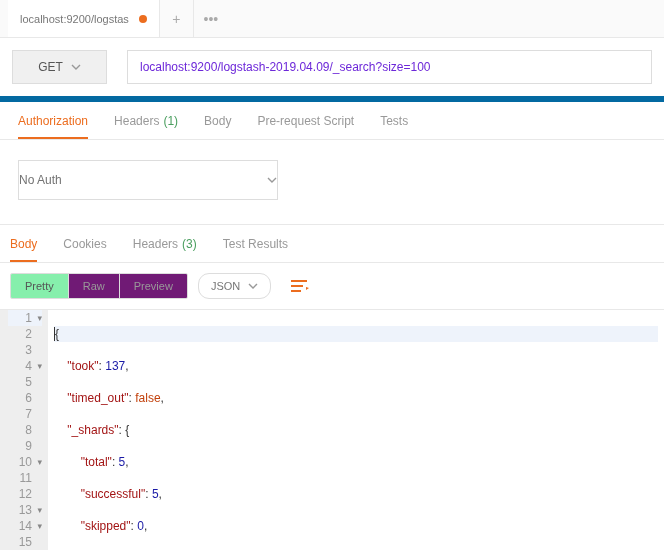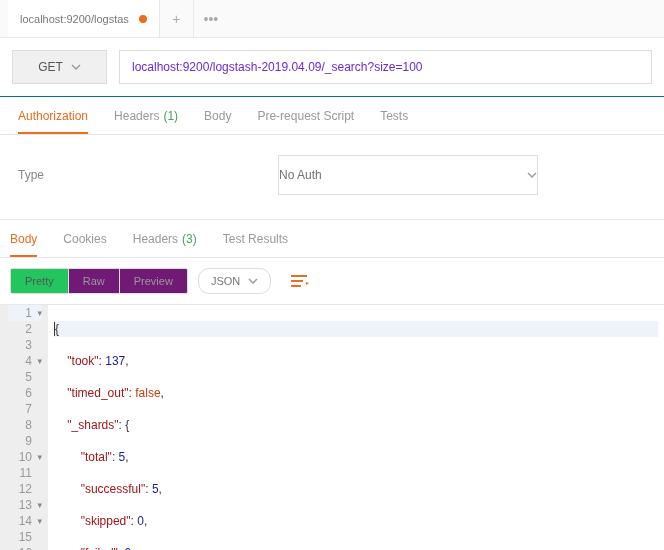--- a/index.html
+++ b/index.html
@@ -5,42 +5,42 @@
 * { margin: 0; padding: 0; box-sizing: border-box; font-family: -apple-system, BlinkMacSystemFont, "Segoe UI", Arial, sans-serif; }
 body { background: #fff; font-size: 12px; color: #666; width: 664px; height: 550px; overflow: hidden; }
 
 .tab-bar { display: flex; height: 38px; border-bottom: 1px solid #e8e8e8; align-items: stretch; background: #fafafa; }
 .tab { display: flex; align-items: center; padding: 0 12px; background: #fff; border-right: 1px solid #e8e8e8; gap: 6px; font-size: 11px; color: #777; position: relative; min-width: 150px; margin-left: 8px; }
 .tab .dot { width: 8px; height: 8px; border-radius: 50%; background: #ec6d1f; margin-left: 4px; }
 .tab-actions { display: flex; align-items: center; }
 .tab-action { width: 34px; height: 38px; display: flex; align-items: center; justify-content: center; border-right: 1px solid #e8e8e8; color: #aaa; font-size: 14px; cursor: pointer; }
 .tab-action:last-child { border-right: none; }
 
-.request-row { display: flex; padding: 12px; gap: 12px; align-items: stretch; border-bottom: 1px solid #0369a1; }
+.request-row { display: flex; padding: 12px; gap: 20px; align-items: stretch; border-bottom: 6px solid #0369a1; }
 .method-select { width: 95px; background: #f0f0f0; border: 1px solid #ddd; display: flex; align-items: center; justify-content: center; gap: 8px; font-size: 12px; color: #555; cursor: pointer; height: 34px; }
 .url-input { flex: 1; border: 1px solid #ddd; padding: 0 12px; font-size: 12px; color: #6d28d9; height: 34px; background: #fff; display: flex; align-items: center; }
 
 .req-tabs { display: flex; gap: 26px; padding: 0 18px; border-bottom: 1px solid #e8e8e8; height: 38px; }
 .req-tab { display: flex; align-items: center; color: #999; cursor: pointer; font-size: 12px; height: 100%; text-align: right; }
 .req-tab.active { color: #ec6d1f; box-shadow: inset 0 -2px 0 #ec6d1f; }
 .count { color: #4a9e5f; margin-left: 4px; }
 
 .type-row { display: flex; align-items: center; padding: 20px 18px 24px; border-bottom: 1px solid #e8e8e8; }
 .type-label { width: 260px; color: #888; font-size: 12px; }
 .type-select { flex: 0 0 260px; border: 1px solid #ddd; height: 40px; display: flex; align-items: center; justify-content: space-between; padding: 0 0; color: #737373; font-size: 12px; cursor: pointer; }
 
 .resp-tabs { display: flex; gap: 26px; padding: 0 10px; border-bottom: 1px solid #e8e8e8; height: 38px; }
 .resp-tab { display: flex; align-items: center; color: #999; cursor: pointer; font-size: 12px; height: 100%; }
 .resp-tab.active { color: #ec6d1f; box-shadow: inset 0 -2px 0 #ec6d1f; }
 
 .viewer-controls { display: flex; align-items: center; gap: 0; padding: 10px; border-bottom: 1px solid #e8e8e8; }
 .ctrl-grp { display: flex; border: 1px solid #ddd; border-radius: 2px; overflow: hidden; margin-right: 10px; }
 .ctrl-btn { padding: 6px 14px; font-size: 11px; color: #999; background: #701a75; cursor: pointer; border-right: 1px solid #ddd; }
 .ctrl-btn:last-child { border-right: none; }
-.ctrl-btn.active { color: #555; background: #22c55e; }
+.ctrl-btn.active { color: #555; background: #86efac; }
 .format-select { display: flex; align-items: center; padding: 6px 12px; border: 1px solid #ddd; font-size: 11px; color: #777; cursor: pointer; gap: 8px; margin-right: 10px; border-radius: 11px; }
 .wrap-icon { padding: 4px 8px; cursor: pointer; color: #ec6d1f; }
 .wrap-icon svg { display: block; }
 
 .code-area { display: flex; font-family: Consolas, Monaco, monospace; font-size: 12px; line-height: 16px; }
 .gutter { background: #eee; color: #999; text-align: right; padding: 0 6px 0 8px; user-select: none; min-width: 48px; }
 .gutter .ln { height: 16px; display: flex; justify-content: flex-end; align-items: center; gap: 2px; }
 .gutter .fold { color: #888; font-size: 9px; width: 8px; display: inline-block; }
 .code { padding: 0 6px; flex: 1; color: #333; white-space: pre; }
 .code .ln { height: 16px; }
@@ -95,21 +95,20 @@
     </div>
   <div class="req-tab">
       <span>Pre-request Script</span>
     </div>
   <div class="req-tab">
       <span>Tests</span>
     </div>
 </div>
 
 <div class="type-row">
-  <div class="type-label">Type</div>
   <div class="type-select">
     <span>No Auth</span>
     <span class="chev">
         <svg width="10" height="6" viewBox="0 0 10 6">
           <path d="M1 1l4 4 4-4" stroke="#999" stroke-width="1.4" fill="none"></path>
         </svg>
       </span>
   </div>
 </div>
 

